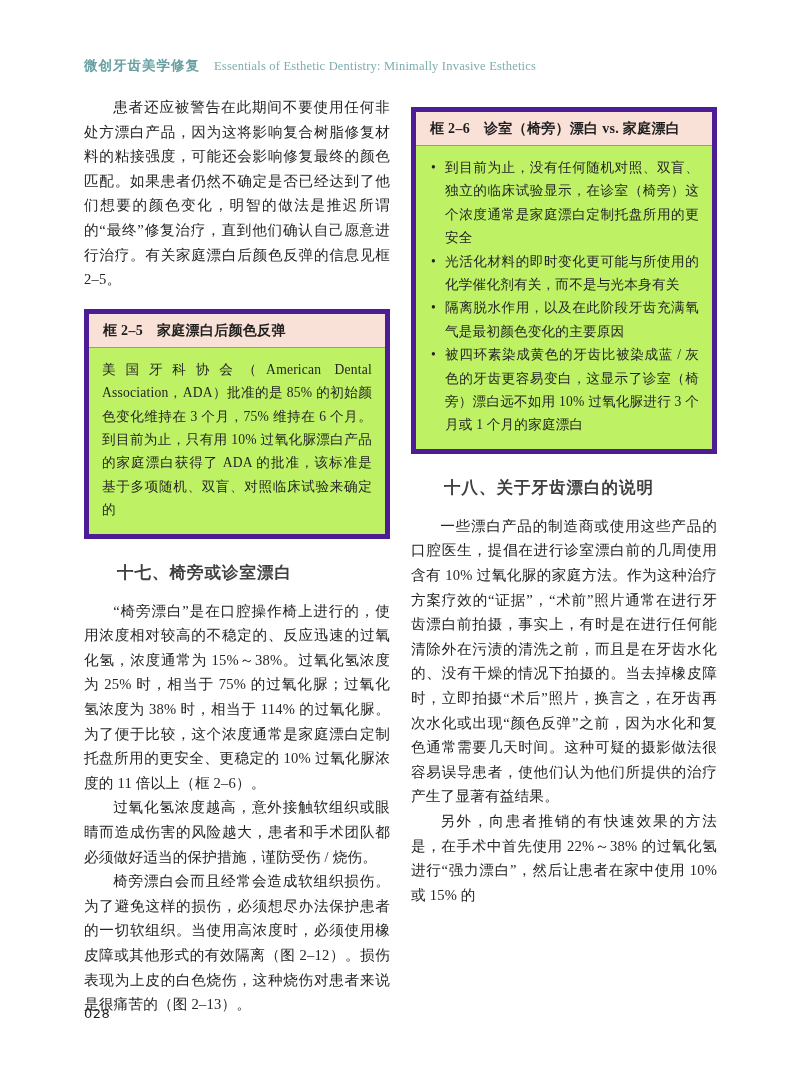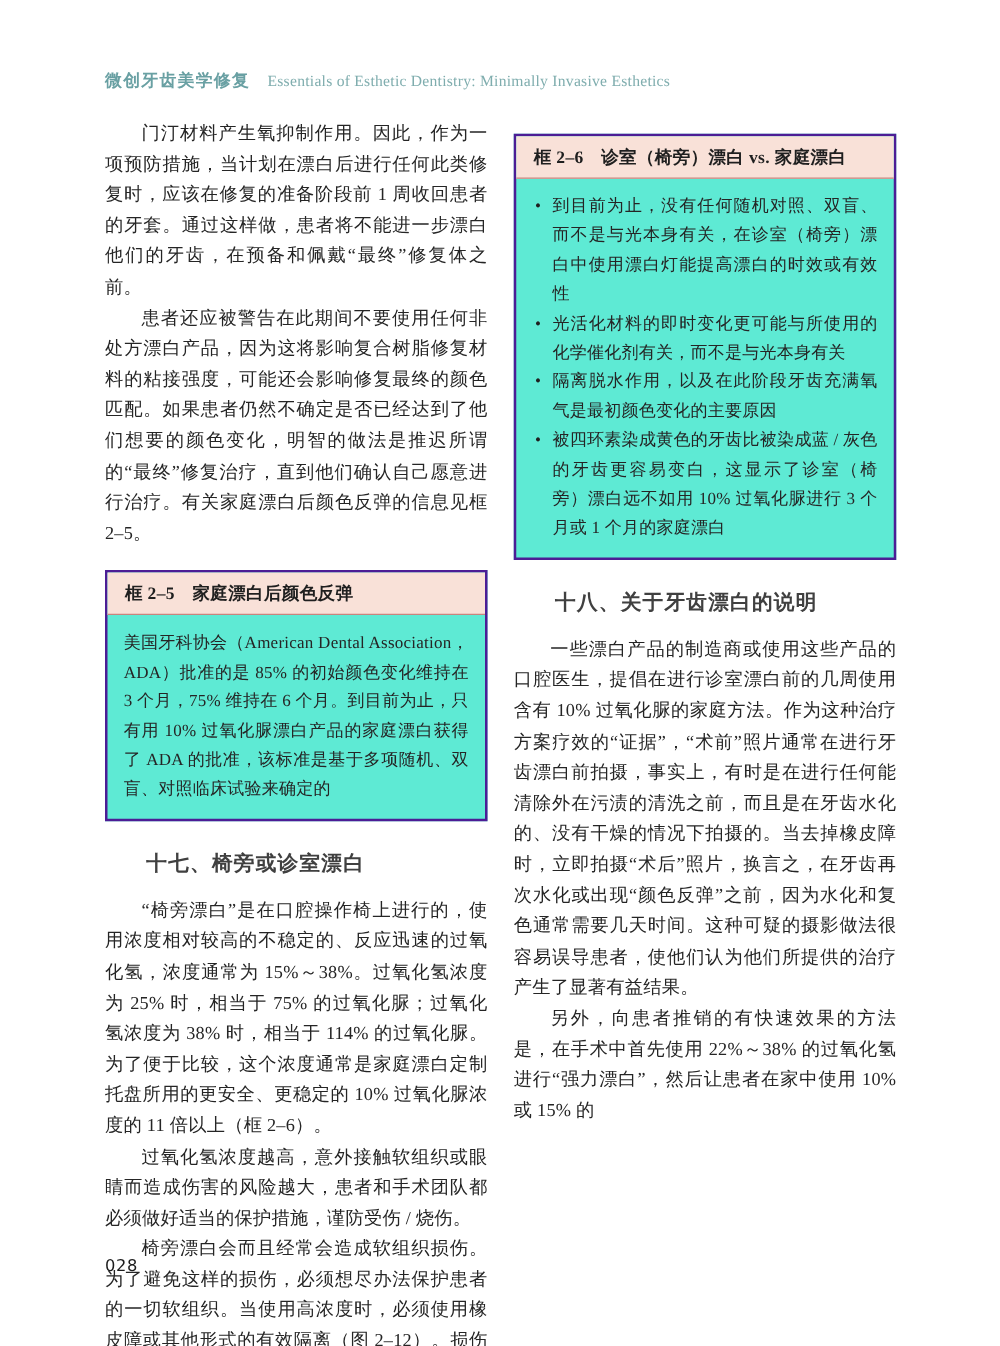--- a/index.html
+++ b/index.html
@@ -31,22 +31,22 @@
   p.body-para{
     margin:0;
     font-size:14.6px;
     line-height:24.6px;
     text-align:justify;
     text-indent:2em;
     letter-spacing:.2px;
   }
   
   .info-box{
-    border:2px solid #4c1d95;
-    background:#5eead4;
+    border:5px solid #4c1d95;
+    background:#bef264;
     margin-top:17px;
   }
   .info-box .box-header{
     background:#f9e1d8;
     border-bottom:1px solid #c9857e;
     padding:8px 14px 7px 14px;
     font-size:14px;font-weight:bold;color:#1f1f1f;
     letter-spacing:.3px;
   }
   .info-box .box-header .box-title{margin-left:14px;}
@@ -91,21 +91,20 @@
 
 <div class="page">
 
   <div class="running-head">
     <span class="cn">微创牙齿美学修复</span><span class="en">Essentials of Esthetic Dentistry: Minimally Invasive Esthetics</span>
   </div>
 
   <div class="columns">
 
     <div class="col">
-      <p class="body-para">门汀材料产生氧抑制作用。因此，作为一项预防措施，当计划在漂白后进行任何此类修复时，应该在修复的准备阶段前 1 周收回患者的牙套。通过这样做，患者将不能进一步漂白他们的牙齿，在预备和佩戴“最终”修复体之前。</p>
       <p class="body-para">患者还应被警告在此期间不要使用任何非处方漂白产品，因为这将影响复合树脂修复材料的粘接强度，可能还会影响修复最终的颜色匹配。如果患者仍然不确定是否已经达到了他们想要的颜色变化，明智的做法是推迟所谓的“最终”修复治疗，直到他们确认自己愿意进行治疗。有关家庭漂白后颜色反弹的信息见框 2–5。</p>
 
       <div class="info-box">
         <div class="box-header">
           <span class="box-label">框 2–5</span><span class="box-title">家庭漂白后颜色反弹</span>
         </div>
         <div class="box-body">美国牙科协会（American Dental Association，ADA）批准的是 85% 的初始颜色变化维持在 3 个月，75% 维持在 6 个月。到目前为止，只有用 10% 过氧化脲漂白产品的家庭漂白获得了 ADA 的批准，该标准是基于多项随机、双盲、对照临床试验来确定的</div>
       </div>
 
       <h2 class="section-heading">十七、椅旁或诊室漂白</h2>
@@ -114,21 +113,21 @@
       <p class="body-para">过氧化氢浓度越高，意外接触软组织或眼睛而造成伤害的风险越大，患者和手术团队都必须做好适当的保护措施，谨防受伤 / 烧伤。</p>
       <p class="body-para">椅旁漂白会而且经常会造成软组织损伤。为了避免这样的损伤，必须想尽办法保护患者的一切软组织。当使用高浓度时，必须使用橡皮障或其他形式的有效隔离（图 2–12）。损伤表现为上皮的白色烧伤，这种烧伤对患者来说是很痛苦的（图 2–13）。</p>
     </div>
 
     <div class="col">
       <div class="info-box" style="margin-top:12px">
         <div class="box-header">
           <span class="box-label">框 2–6</span><span class="box-title">诊室（椅旁）漂白 vs. 家庭漂白</span>
         </div>
         <ul>
-          <li>到目前为止，没有任何随机对照、双盲、而不是与光本身有关，在诊室（椅旁）漂白中使用漂白灯能提高漂白的时效或有效性</li>
+          <li>到目前为止，没有任何随机对照、双盲、独立的临床试验显示，在诊室（椅旁）这个浓度通常是家庭漂白定制托盘所用的更安全</li>
           <li>光活化材料的即时变化更可能与所使用的化学催化剂有关，而不是与光本身有关</li>
           <li>隔离脱水作用，以及在此阶段牙齿充满氧气是最初颜色变化的主要原因</li>
           <li>被四环素染成黄色的牙齿比被染成蓝 / 灰色的牙齿更容易变白，这显示了诊室（椅旁）漂白远不如用 10% 过氧化脲进行 3 个月或 1 个月的家庭漂白</li>
         </ul>
       </div>
 
 
       <h2 class="section-heading">十八、关于牙齿漂白的说明</h2>
 
       <p class="body-para">一些漂白产品的制造商或使用这些产品的口腔医生，提倡在进行诊室漂白前的几周使用含有 10% 过氧化脲的家庭方法。作为这种治疗方案疗效的“证据”，“术前”照片通常在进行牙齿漂白前拍摄，事实上，有时是在进行任何能清除外在污渍的清洗之前，而且是在牙齿水化的、没有干燥的情况下拍摄的。当去掉橡皮障时，立即拍摄“术后”照片，换言之，在牙齿再次水化或出现“颜色反弹”之前，因为水化和复色通常需要几天时间。这种可疑的摄影做法很容易误导患者，使他们认为他们所提供的治疗产生了显著有益结果。</p>

